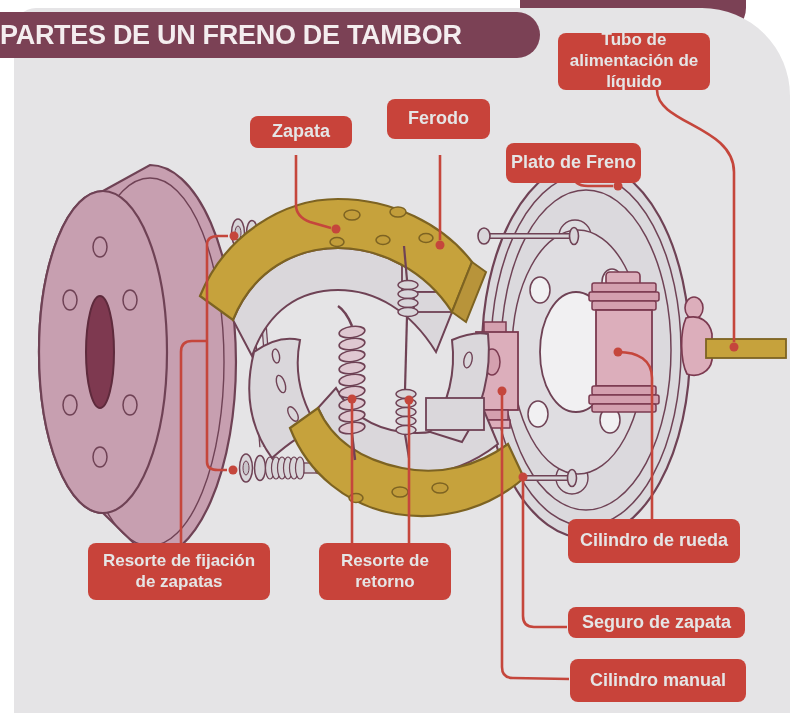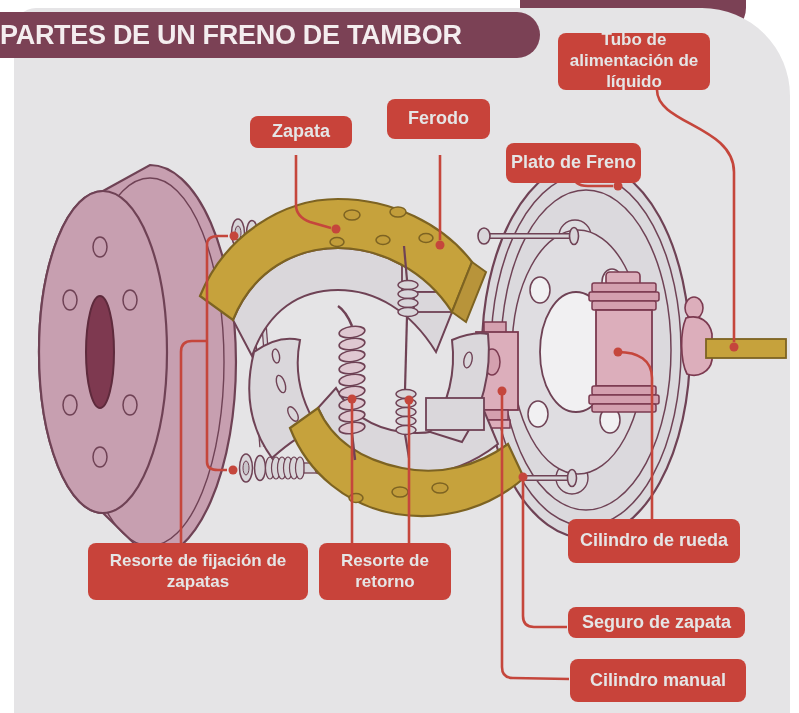--- a/index.html
+++ b/index.html
@@ -218,18 +218,18 @@
   </svg>
 
   <div class="banner">
     <span class="title">PARTES DE UN FRENO DE TAMBOR</span>
   </div>
 
   <div class="lbl s17 pad" style="left:558px;top:33px;width:152px;height:57px;">Tubo de alimentación de líquido</div>
   <div class="lbl s18" style="left:250px;top:116px;width:102px;height:32px;">Zapata</div>
   <div class="lbl s18" style="left:387px;top:99px;width:103px;height:40px;">Ferodo</div>
   <div class="lbl s18" style="left:506px;top:119px;width:135px;height:40px;margin-top:24px;">Plato de Freno</div>
-  <div class="lbl s17 pad" style="left:88px;top:543px;width:220px;height:57px;">Resorte de fijación de zapatas</div>
+  <div class="lbl s17 pad" style="left:88px;top:543px;width:182px;height:57px;">Resorte de fijación de zapatas</div>
   <div class="lbl s17 pad" style="left:319px;top:543px;width:132px;height:57px;">Resorte de retorno</div>
   <div class="lbl s18" style="left:568px;top:519px;width:172px;height:44px;">Cilindro de rueda</div>
   <div class="lbl s18" style="left:568px;top:607px;width:177px;height:31px;">Seguro de zapata</div>
   <div class="lbl s18" style="left:570px;top:659px;width:176px;height:43px;">Cilindro manual</div>
 </div>
 
 </body></html>

